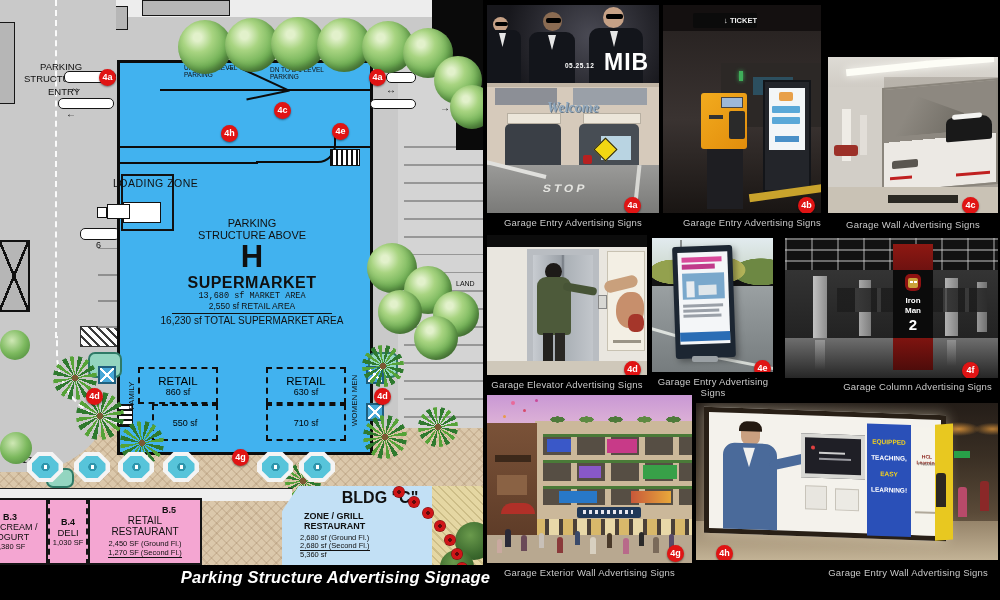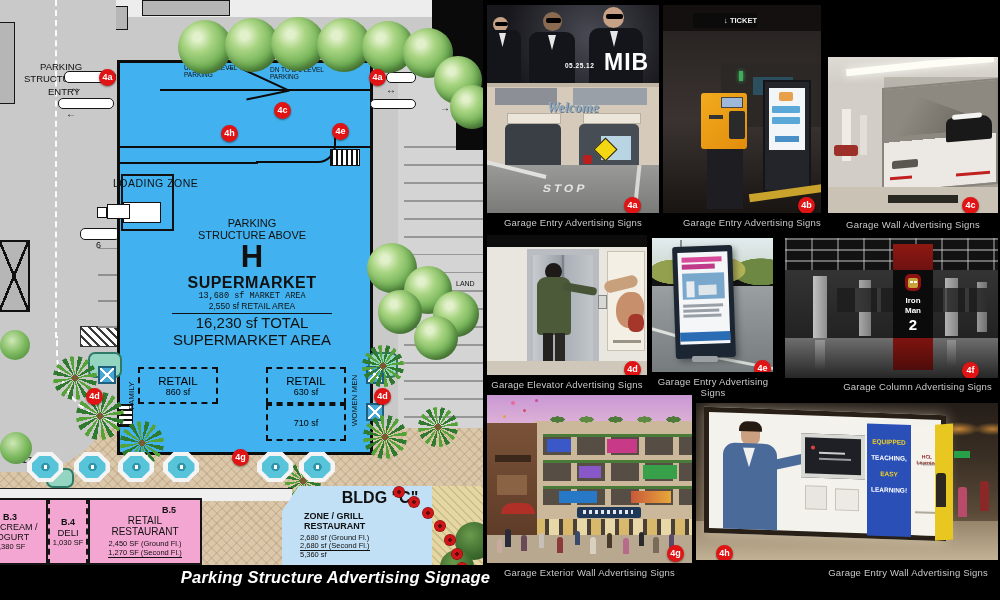--- a/index.html
+++ b/index.html
@@ -94,26 +94,29 @@
     <div class="pt" style="left:130px;top:217px;width:220px;text-align:center;">
       <div style="font-size:11px;">
         <span>PARKING</span><br>
         <span>STRUCTURE ABOVE</span>
       </div>
       <div style="font-size:31px;font-weight:700;line-height:1.05;">H</div>
       <div style="font-size:16px;font-weight:700;letter-spacing:.5px;">SUPERMARKET</div>
       <div style="font-size:8.5px;margin-top:1px;font-family:Liberation Mono, monospace;">13,680 sf  MARKET AREA</div>
       <div style="font-size:8.5px;">2,550 sf  RETAIL AREA</div>
       <div style="width:160px;border-top:1.5px solid #111;margin:2px auto 1px;"></div>
-      <div style="font-size:15px;">16,230 sf  TOTAL SUPERMARKET AREA</div>
+      <div style="font-size:10px;">16,230 sf  TOTAL SUPERMARKET AREA</div>
     </div>
 
     <div class="dbox" style="left:138px;top:367px;width:80px;height:37px;">
       <span style="font-size:11.5px;">RETAIL</span>
       <span style="font-size:9px;">860 sf</span>
+    </div>
+    <div class="dbox" style="left:152px;top:404px;width:66px;height:37px;">
+      <span style="font-size:9px;">550 sf</span>
     </div>
     <div class="dbox" style="left:266px;top:367px;width:80px;height:37px;">
       <span style="font-size:11.5px;">RETAIL</span>
       <span style="font-size:9px;">630 sf</span>
     </div>
     <div class="dbox" style="left:266px;top:404px;width:80px;height:37px;">
       <span style="font-size:9px;">710 sf</span>
     </div>
     <span class="vlabel" style="left:101px;top:391px;width:60px;">FAMILY</span>
     <span class="vlabel" style="left:319px;top:396px;width:70px;">WOMEN MEN</span>

